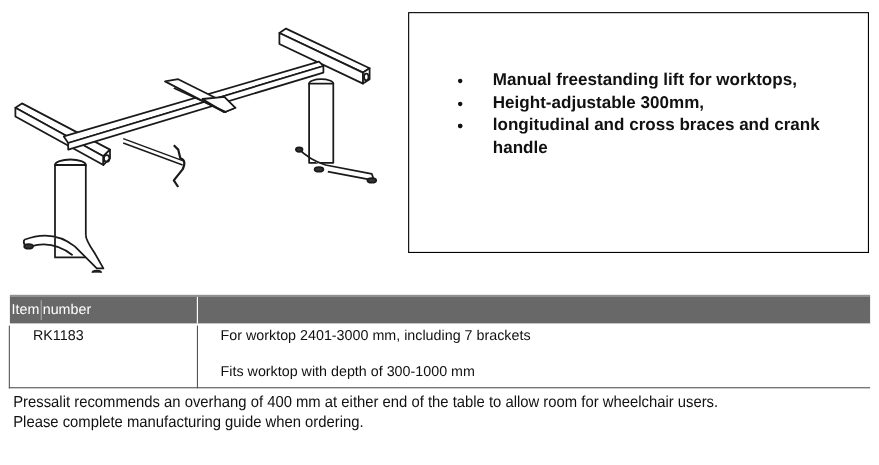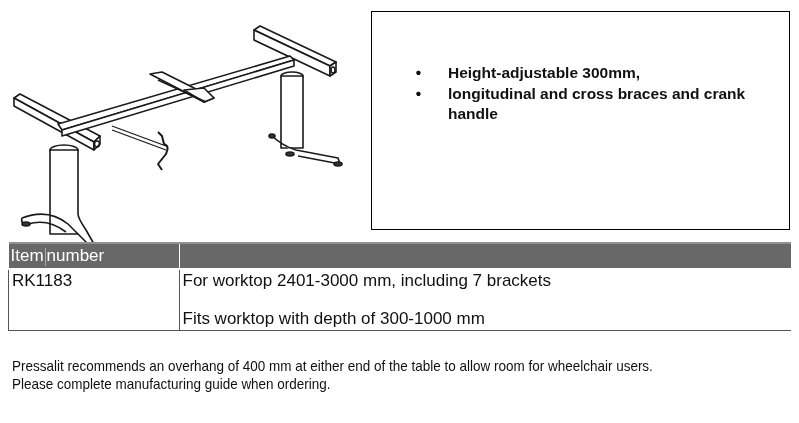--- a/index.html
+++ b/index.html
@@ -53,24 +53,24 @@
     }
     .feature-list li .bullet {
       position: absolute;
       left: 44px;
       top: 0;
       font-size: 14px;
     }
     .spec-table {
       position: absolute;
       left: 8px;
-      top: 242px;
+      top: 268px;
       width: 783px;
       border-collapse: collapse;
-      font-size: 17px;
+      font-size: 13px;
     }
     .spec-table th {
       background: #686868;
       color: #ffffff;
       font-weight: normal;
       text-align: left;
       height: 24px;
       padding: 0 2px;
       border-top: 2px solid #909090;
       border-bottom: 2px solid #ffffff;
@@ -82,21 +82,21 @@
     .spec-table th .sep {
       display: inline-block;
       width: 1px;
       height: 18px;
       background: #aaaaaa;
       vertical-align: middle;
       margin: 0 1px;
     }
     .spec-table td {
       vertical-align: top;
-      padding: 1px 3px;
+      padding: 1px 21px;
       border-top: 2px solid #b0b0b0;
       border-bottom: 1px solid #555555;
       height: 54px;
       color: #111111;
     }
     .spec-table td.col-item {
       border-left: 1px solid #555555;
       border-right: 1px solid #555555;
     }
     .spec-table td .line2 {
@@ -154,20 +154,21 @@
 
     <line x1="104" y1="108" x2="158" y2="128" stroke-width="1.3"></line>
     <line x1="104" y1="112" x2="158" y2="132" stroke-width="1.3"></line>
     <path d="M150,114 L154,118 L156,126 Q162,128 158,136 L150,146 L154,152" stroke-width="2"></path>
   </svg>
 
   <div class="feature-box">
     <ul class="feature-list">
       <li>
         <span class="bullet">•</span>
+        <span>Manual freestanding lift for worktops,</span>
       </li>
       <li>
         <span class="bullet">•</span>
         <span>Height-adjustable 300mm,</span>
       </li>
       <li>
         <span class="bullet">•</span>
       </li>
       <li>
         <span class="bullet">•</span>

